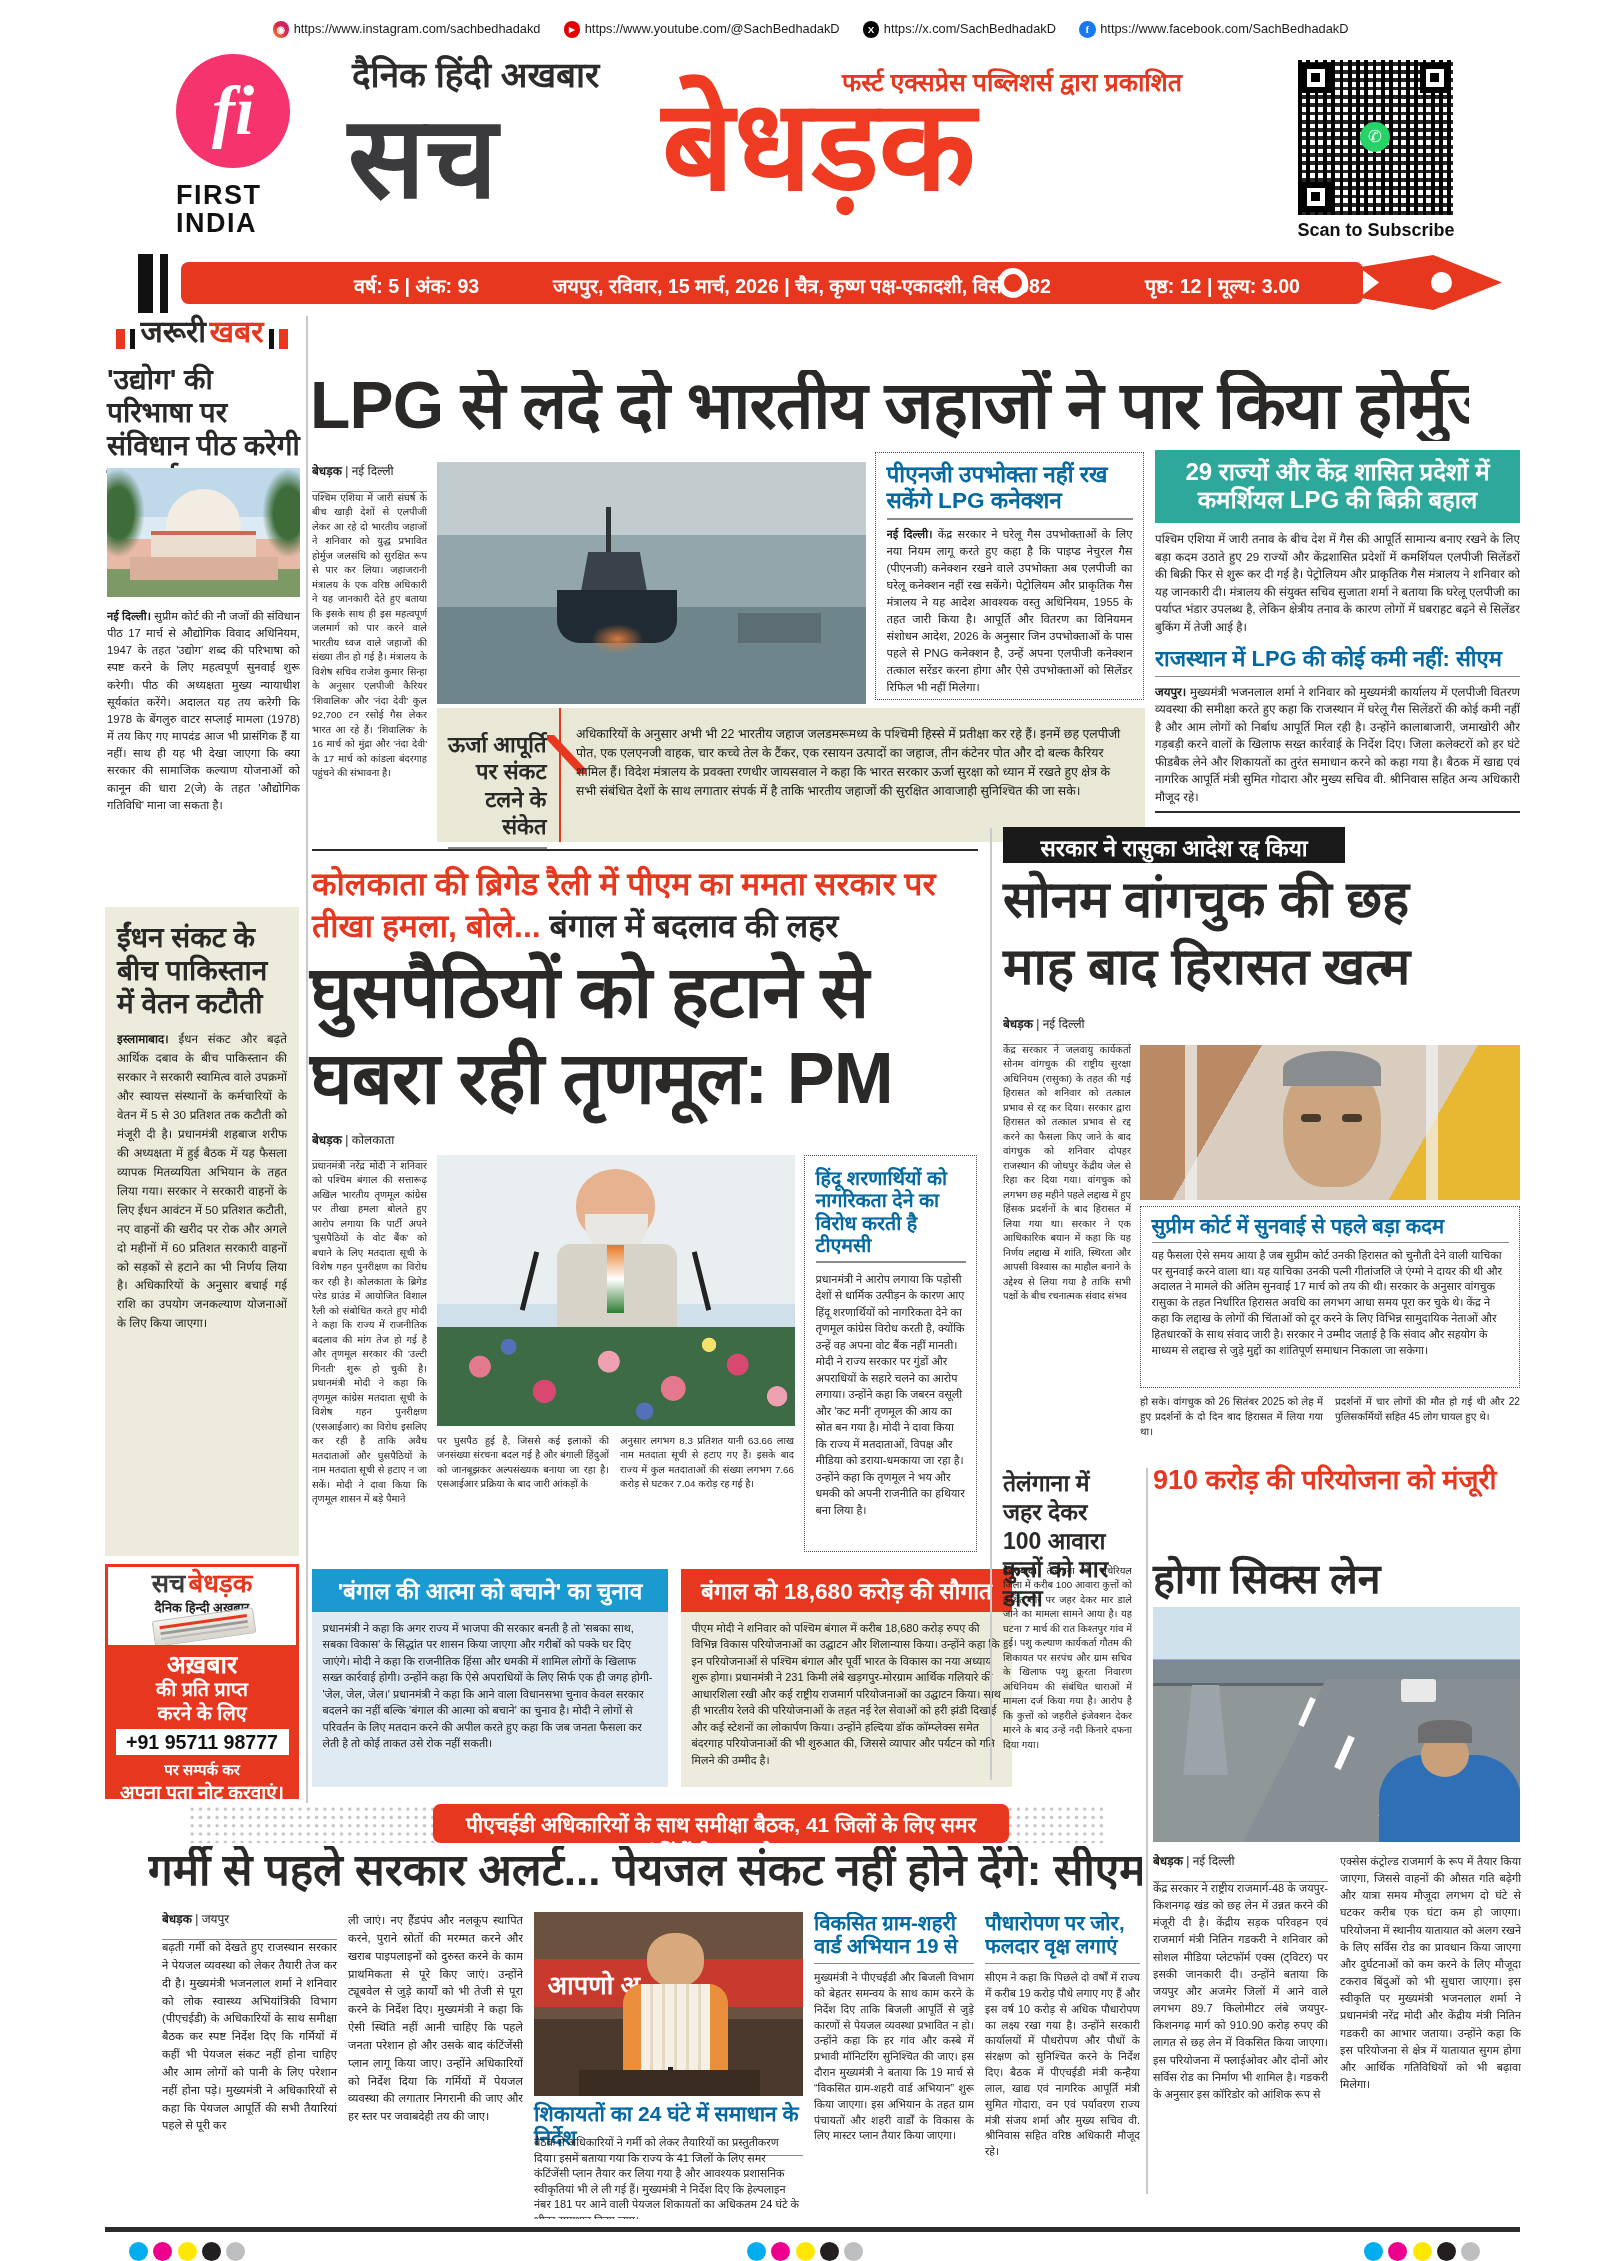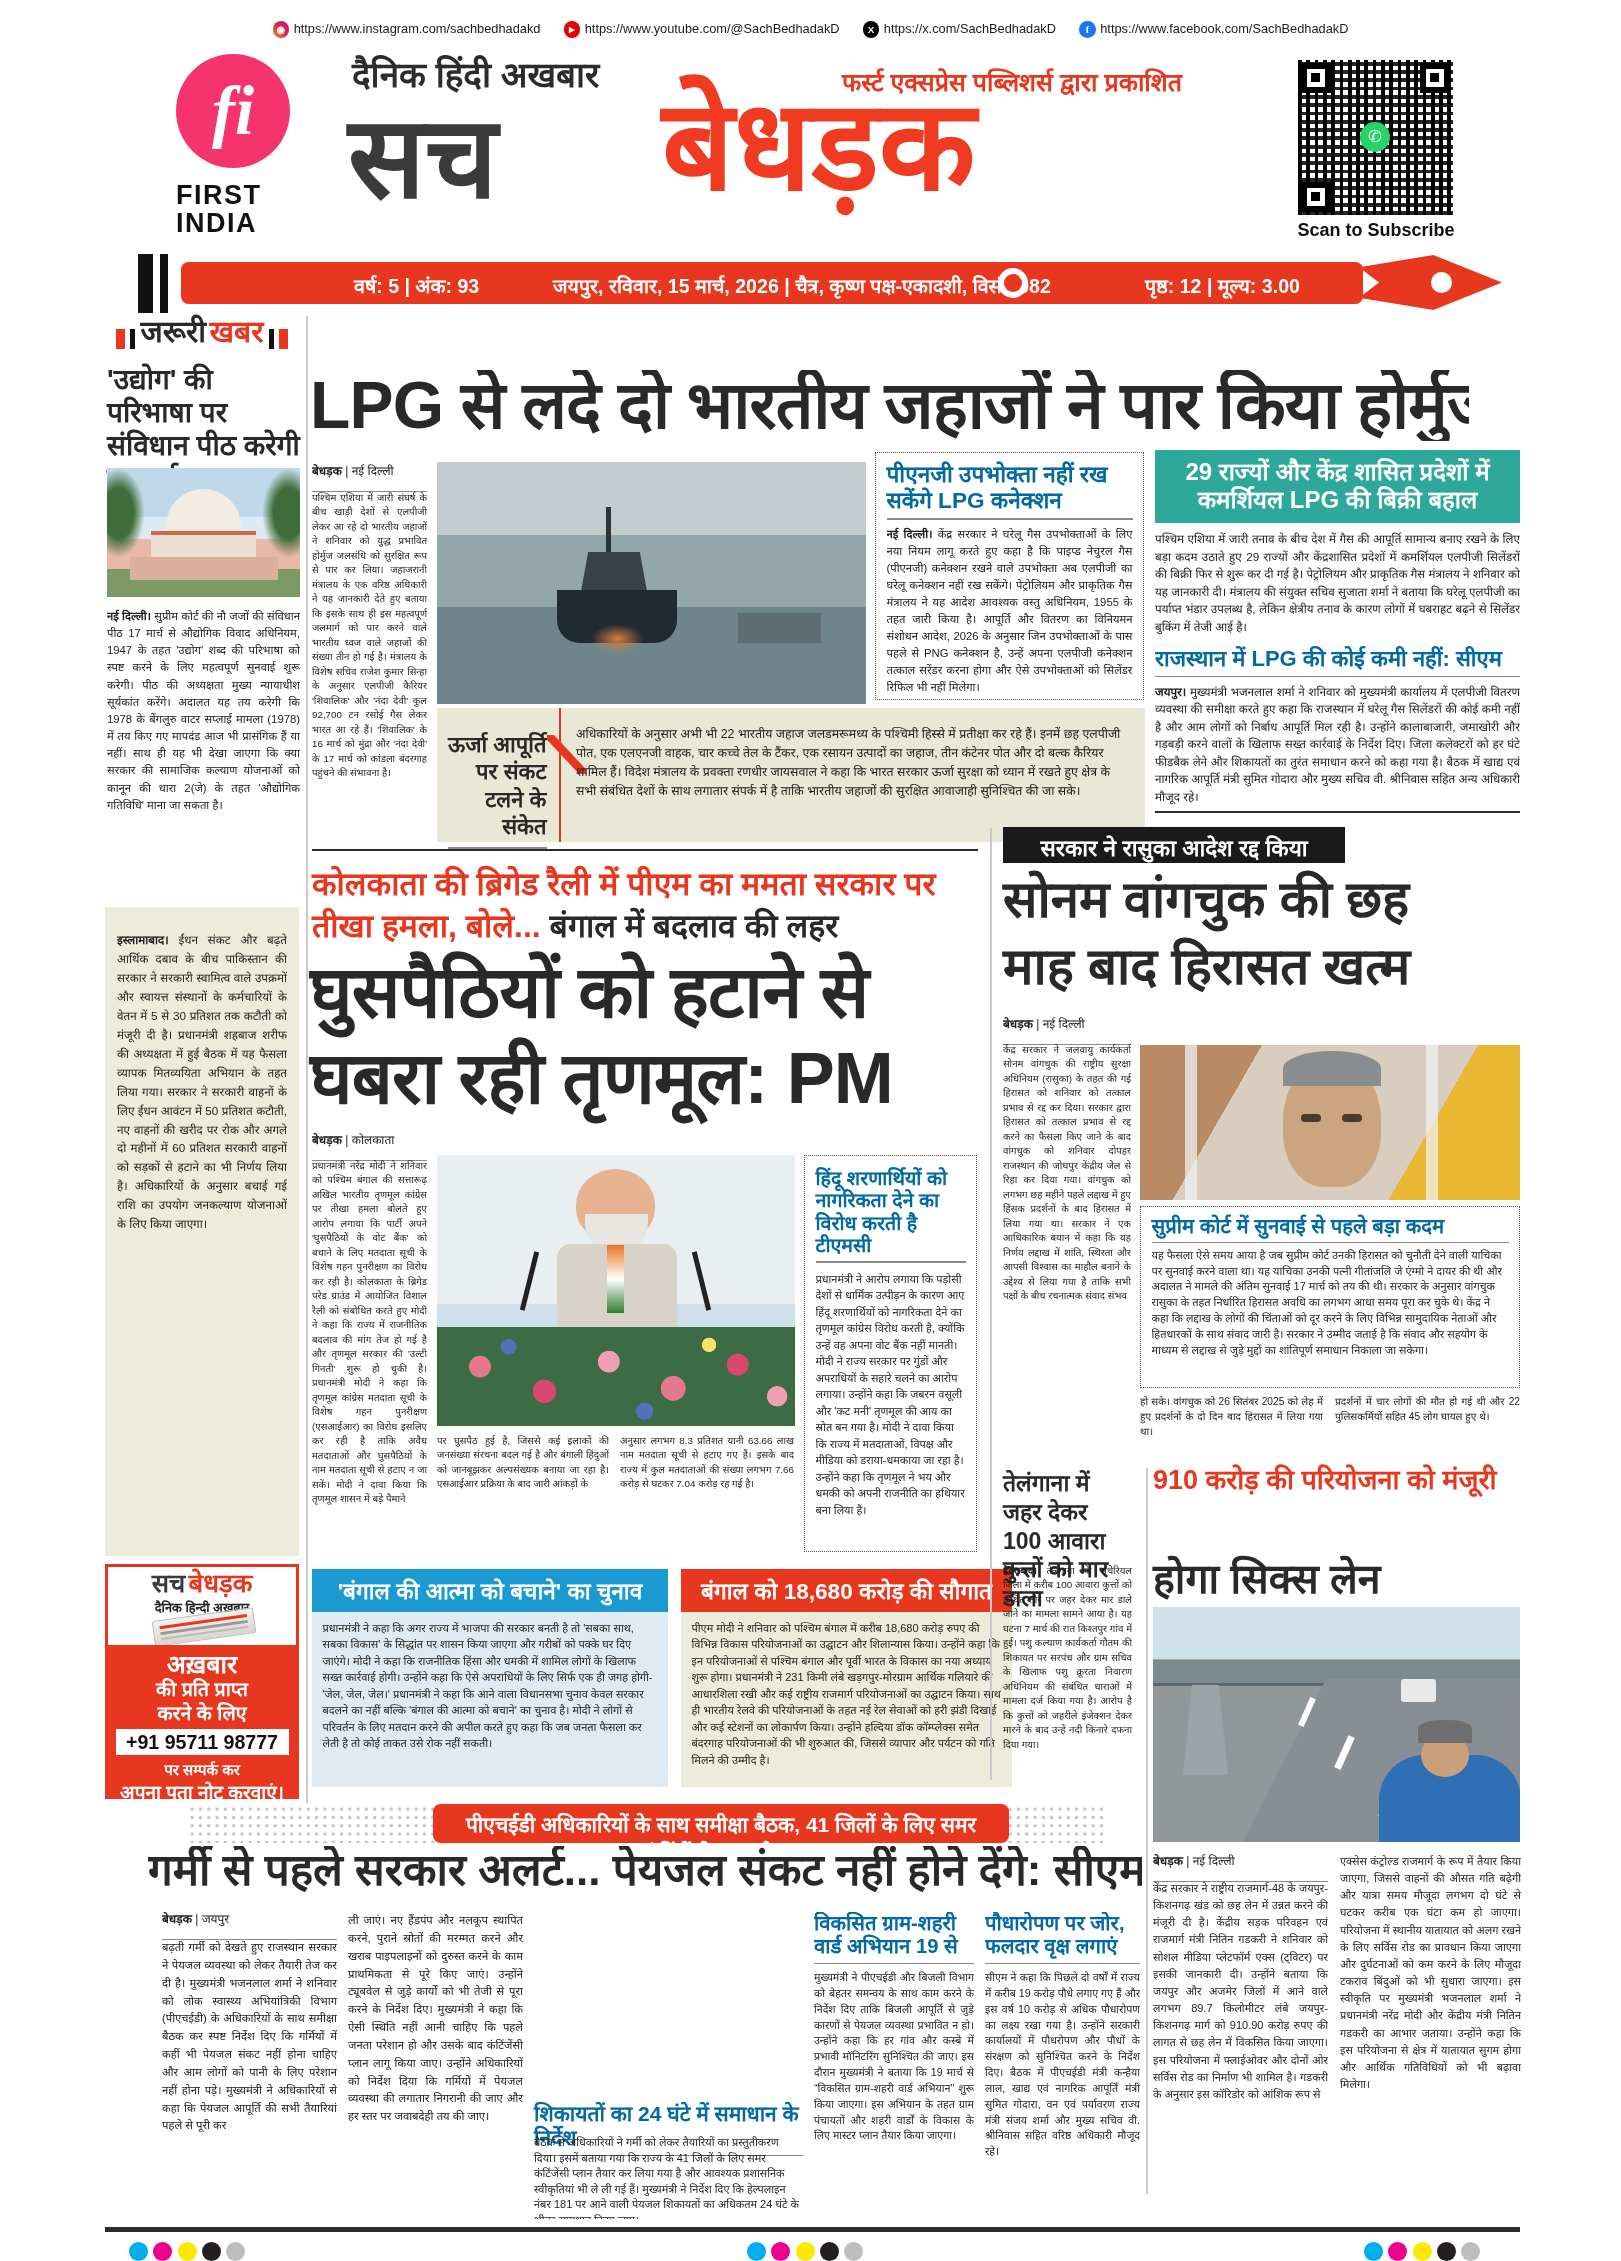--- a/index.html
+++ b/index.html
@@ -109,20 +109,21 @@
     <div class="abs" style="left:-15px;top:0;width:53px;height:90px;background:radial-gradient(#3f6d3a 40%,transparent 70%)"></div>
     <div class="abs" style="right:-15px;top:0;width:53px;height:90px;background:radial-gradient(#3f6d3a 40%,transparent 70%)"></div>
   </div>
 
   <div class="abs bodytxt" style="left:107px;top:608px;width:193px;height:290px;font-size:11.3px;line-height:1.52">
     <b class="place">नई दिल्ली।</b>
     <span>सुप्रीम कोर्ट की नौ जजों की संविधान पीठ 17 मार्च से औद्योगिक विवाद अधिनियम, 1947 के तहत 'उद्योग' शब्द की परिभाषा को स्पष्ट करने के लिए महत्वपूर्ण सुनवाई शुरू करेगी। पीठ की अध्यक्षता मुख्य न्यायाधीश सूर्यकांत करेंगे। अदालत यह तय करेगी कि 1978 के बेंगलुरु वाटर सप्लाई मामला (1978) में तय किए गए मापदंड आज भी प्रासंगिक हैं या नहीं। साथ ही यह भी देखा जाएगा कि क्या सरकार की सामाजिक कल्याण योजनाओं को कानून की धारा 2(जे) के तहत 'औद्योगिक गतिविधि' माना जा सकता है।</span>
   </div>
 
   <div class="abs beige" style="left:105px;top:907px;width:194px;height:649px;padding:13.5px 12px">
+    <div class="hd" style="font-size:28px;line-height:1.18">ईंधन संकट के बीच पाकिस्तान में वेतन कटौती</div>
     <div class="bodytxt" style="margin-top:10.5px;font-size:11.7px;line-height:1.62;height:497px">
       <b class="place">इस्लामाबाद।</b>
       <span>ईंधन संकट और बढ़ते आर्थिक दबाव के बीच पाकिस्तान की सरकार ने सरकारी स्वामित्व वाले उपक्रमों और स्वायत्त संस्थानों के कर्मचारियों के वेतन में 5 से 30 प्रतिशत तक कटौती को मंजूरी दी है। प्रधानमंत्री शहबाज शरीफ की अध्यक्षता में हुई बैठक में यह फैसला व्यापक मितव्ययिता अभियान के तहत लिया गया। सरकार ने सरकारी वाहनों के लिए ईंधन आवंटन में 50 प्रतिशत कटौती, नए वाहनों की खरीद पर रोक और अगले दो महीनों में 60 प्रतिशत सरकारी वाहनों को सड़कों से हटाने का भी निर्णय लिया है। अधिकारियों के अनुसार बचाई गई राशि का उपयोग जनकल्याण योजनाओं के लिए किया जाएगा।</span>
     </div>
   </div>
 
   <div class="abs" style="left:105px;top:1564px;width:194px;height:235px;border:3px solid #e8371f;background:#fff">
     <div style="text-align:center;padding-top:3px">
       <span class="hd" style="font-size:25.6px;color:#3b3a3c">सच</span>
       <span class="hd red" style="font-size:25.6px">बेधड़क</span>
@@ -302,20 +303,29 @@
   <div class="abs barhead" style="left:433px;top:1804px;width:576px;height:39px;background:#e8371f;border-radius:7.5px;font-size:21px;padding-top:6px">पीएचईडी अधिकारियों के साथ समीक्षा बैठक, 41 जिलों के लिए समर कंटिंजेंसी प्लान तैयार</div>
   <div class="abs hd" style="left:148px;top:1846px;width:994px;font-size:44px;white-space:nowrap;overflow:hidden">गर्मी से पहले सरकार अलर्ट... पेयजल संकट नहीं होने देंगे: सीएम</div>
 
   <div class="abs byline" style="left:162px;top:1910px;width:175px">
     <span class="b">बेधड़क</span>
     <span>| जयपुर</span>
   </div>
   <div class="abs bodytxt" style="left:162px;top:1939px;width:175px;height:279px;font-size:11.3px;line-height:1.58">बढ़ती गर्मी को देखते हुए राजस्थान सरकार ने पेयजल व्यवस्था को लेकर तैयारी तेज कर दी है। मुख्यमंत्री भजनलाल शर्मा ने शनिवार को लोक स्वास्थ्य अभियांत्रिकी विभाग (पीएचईडी) के अधिकारियों के साथ समीक्षा बैठक कर स्पष्ट निर्देश दिए कि गर्मियों में कहीं भी पेयजल संकट नहीं होना चाहिए और आम लोगों को पानी के लिए परेशान नहीं होना पड़े। मुख्यमंत्री ने अधिकारियों से कहा कि पेयजल आपूर्ति की सभी तैयारियां पहले से पूरी कर</div>
   <div class="abs bodytxt" style="left:348px;top:1912px;width:175px;height:306px;font-size:11.3px;line-height:1.58">ली जाएं। नए हैंडपंप और नलकूप स्थापित करने, पुराने स्रोतों की मरम्मत करने और खराब पाइपलाइनों को दुरुस्त करने के काम प्राथमिकता से पूरे किए जाएं। उन्होंने ट्यूबवेल से जुड़े कार्यों को भी तेजी से पूरा करने के निर्देश दिए। मुख्यमंत्री ने कहा कि ऐसी स्थिति नहीं आनी चाहिए कि पहले जनता परेशान हो और उसके बाद कंटिंजेंसी प्लान लागू किया जाए। उन्होंने अधिकारियों को निर्देश दिया कि गर्मियों में पेयजल व्यवस्था की लगातार निगरानी की जाए और हर स्तर पर जवाबदेही तय की जाए।</div>
 
+  <div class="abs" style="left:534px;top:1912px;width:269px;height:184px;overflow:hidden;background:
+       linear-gradient(180deg,#6b5140 0 58%,#4a382c 58% 100%)">
+    <div class="abs" style="left:0;top:47px;width:269px;height:48px;background:#c8392e;color:#fff;font-weight:800;font-size:25.6px;padding:7.5px 0 0 13.5px">आपणो अ</div>
+    <div class="abs" style="left:113px;top:21px;width:57px;height:54px;background:#d9a97e;border-radius:46%"></div>
+    <div class="abs" style="left:89px;top:72px;width:105px;height:111px;background:#e98f3c;border-radius:19.6px 19.6px 0 0"></div>
+    <div class="abs" style="left:107px;top:72px;width:69px;height:111px;background:repeating-linear-gradient(90deg,#f5efe4 0 9px,#e6d9c4 9px 12px)"></div>
+    <div class="abs" style="left:134px;top:155px;width:4.5px;height:29px;background:#222"></div>
+    <div class="abs" style="left:45px;top:158px;width:181px;height:25.6px;background:#3a2c21"></div>
+  </div>
   <div class="abs boxhead" style="left:534px;top:2102px;width:269px;font-size:21px;border-bottom-width:1.5px">शिकायतों का 24 घंटे में समाधान के निर्देश</div>
   <div class="abs bodytxt" style="left:534px;top:2135px;width:269px;height:84px;font-size:11px;line-height:1.42;text-align:left">बैठक में अधिकारियों ने गर्मी को लेकर तैयारियों का प्रस्तुतीकरण दिया। इसमें बताया गया कि राज्य के 41 जिलों के लिए समर कंटिंजेंसी प्लान तैयार कर लिया गया है और आवश्यक प्रशासनिक स्वीकृतियां भी ले ली गई हैं। मुख्यमंत्री ने निर्देश दिए कि हेल्पलाइन नंबर 181 पर आने वाली पेयजल शिकायतों का अधिकतम 24 घंटे के भीतर समाधान किया जाए।</div>
 
   <div class="abs" style="left:814px;top:1912px;width:160px;height:307px;overflow:hidden">
     <div class="boxhead" style="font-size:20.3px;border-bottom-width:1.5px">विकसित ग्राम-शहरी वार्ड अभियान 19 से</div>
     <div class="bodytxt" style="margin-top:6px;font-size:10.7px;line-height:1.48">मुख्यमंत्री ने पीएचईडी और बिजली विभाग को बेहतर समन्वय के साथ काम करने के निर्देश दिए ताकि बिजली आपूर्ति से जुड़े कारणों से पेयजल व्यवस्था प्रभावित न हो। उन्होंने कहा कि हर गांव और कस्बे में प्रभावी मॉनिटरिंग सुनिश्चित की जाए। इस दौरान मुख्यमंत्री ने बताया कि 19 मार्च से “विकसित ग्राम-शहरी वार्ड अभियान” शुरू किया जाएगा। इस अभियान के तहत ग्राम पंचायतों और शहरी वार्डों के विकास के लिए मास्टर प्लान तैयार किया जाएगा।</div>
   </div>
   <div class="abs" style="left:985px;top:1912px;width:155px;height:307px;overflow:hidden">
     <div class="boxhead" style="font-size:20.3px;border-bottom-width:1.5px">पौधारोपण पर जोर, फलदार वृक्ष लगाएं</div>
     <div class="bodytxt" style="margin-top:6px;font-size:10.7px;line-height:1.48">सीएम ने कहा कि पिछले दो वर्षों में राज्य में करीब 19 करोड़ पौधे लगाए गए हैं और इस वर्ष 10 करोड़ से अधिक पौधारोपण का लक्ष्य रखा गया है। उन्होंने सरकारी कार्यालयों में पौधरोपण और पौधों के संरक्षण को सुनिश्चित करने के निर्देश दिए। बैठक में पीएचईडी मंत्री कन्हैया लाल, खाद्य एवं नागरिक आपूर्ति मंत्री सुमित गोदारा, वन एवं पर्यावरण राज्य मंत्री संजय शर्मा और मुख्य सचिव वी. श्रीनिवास सहित वरिष्ठ अधिकारी मौजूद रहे।</div>

